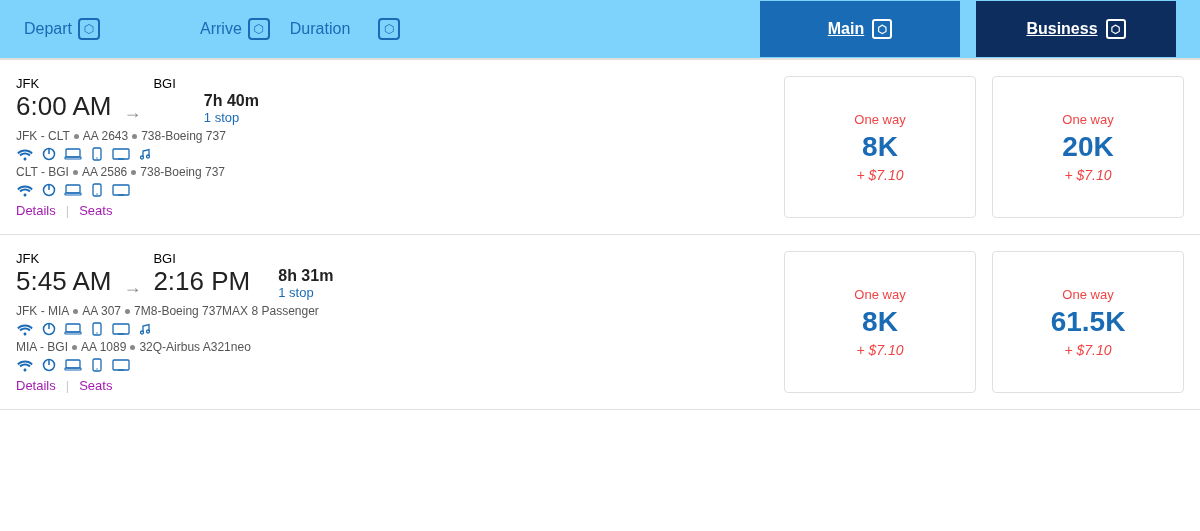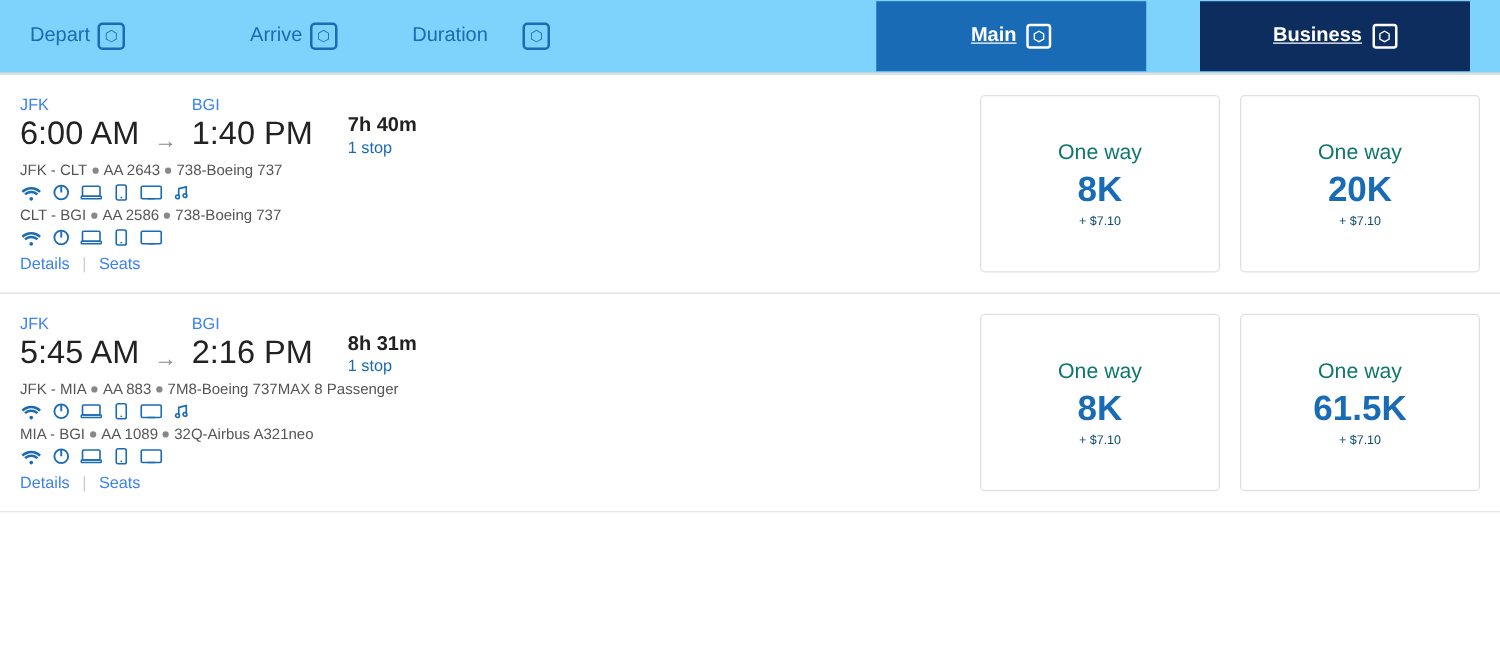--- a/index.html
+++ b/index.html
@@ -39,32 +39,31 @@
     .header-spacer {
       flex: 1;
     }
 
     .cabin-header {
       display: flex;
       align-items: stretch;
     }
 
     .cabin-btn {
-      width: 216px;
+      width: 200px;
       padding: 18px 0;
       text-align: center;
       font-size: 16px;
       font-weight: bold;
       color: #fff;
       cursor: pointer;
       display: flex;
       align-items: center;
       justify-content: center;
       gap: 8px;
-      margin-left: 27px;
     }
 
     .cabin-btn.main { background: #1a6bb5; }
     .cabin-btn.business { background: #0d2d5e; }
 
     .cabin-btn .sort-icon {
       width: 20px;
       height: 20px;
       border: 2px solid #fff;
       border-radius: 3px;
@@ -86,21 +85,21 @@
       gap: 0;
     }
 
     .flight-info {
       flex: 0 0 500px;
       padding-right: 20px;
     }
 
     .airport-code {
       font-size: 13px;
-      color: #3b82f6;
+      color: #000000;
       font-weight: normal;
     }
 
     .time {
       font-size: 26px;
       font-weight: normal;
       color: #222;
     }
 
     .duration-block {
@@ -153,21 +152,21 @@
     }
 
     .details-row {
       display: flex;
       gap: 0;
       margin-top: 6px;
       font-size: 13px;
     }
 
     .details-link {
-      color: #3b82f6;
+      color: #a21caf;
       cursor: pointer;
       text-decoration: none;
     }
 
     .divider {
       color: #ccc;
       margin: 0 10px;
     }
 
     .price-spacer {
@@ -186,33 +185,34 @@
       border-radius: 4px;
       display: flex;
       flex-direction: column;
       align-items: center;
       justify-content: center;
       padding: 16px;
       gap: 4px;
     }
 
     .price-label {
-      font-size: 17px;
-      color: #0f766e;
+      font-size: 13px;
+      color: #ef4444;
     }
 
     .price-main {
       font-size: 28px;
       font-weight: bold;
       color: #1a6bb5;
     }
 
     .price-sub {
-      font-size: 10px;
-      color: #0c4a6e;
+      font-size: 14px;
+      color: #ef4444;
+      font-style: italic;
     }
 
     .route-header-row {
       display: flex;
       align-items: flex-start;
       gap: 0;
     }
 
     .from-block, .to-block {
       display: flex;
@@ -233,21 +233,21 @@
 
   <div class="header-row">
     <div class="sort-col">
       <span>Depart</span>
       <div class="sort-icon">⬡</div>
     </div>
     <div class="sort-col" style="margin-left:80px;text-align:right;">
       <span>Arrive</span>
       <div class="sort-icon">⬡</div>
     </div>
-    <div class="sort-col" style="margin-left:40px;gap:28px;">
+    <div class="sort-col" style="gap:28px;">
       <span>Duration</span>
       <div class="sort-icon">⬡</div>
     </div>
     <div class="header-spacer"></div>
     <div class="cabin-header">
       <div class="cabin-btn main">
         <span>Main</span>
         <div class="sort-icon">⬡</div>
       </div>
       <div style="width:16px;"></div>
@@ -262,21 +262,20 @@
       <div class="flight-row">
     <div class="flight-info">
       <div class="route-header-row">
         <div class="from-block">
           <span class="airport-code">JFK</span>
           <span class="time">6:00 AM</span>
         </div>
         <div class="mid-arrow">→</div>
         <div class="to-block">
           <span class="airport-code">BGI</span>
-          <span class="time">1:40 PM</span>
         </div>
         <div class="duration-block" style="margin-left:28px; margin-top:16px;">
           <div class="duration-time">7h 40m</div>
           <div class="stops">1 stop</div>
         </div>
       </div>
 
       <div class="flight-segment">
         <span>JFK - CLT</span>
         <span class="dot"></span>
@@ -396,21 +395,21 @@
         </div>
         <div class="duration-block" style="margin-left:28px; margin-top:16px;">
           <div class="duration-time">8h 31m</div>
           <div class="stops">1 stop</div>
         </div>
       </div>
 
       <div class="flight-segment">
         <span>JFK - MIA</span>
         <span class="dot"></span>
-        <span>AA 883</span>
+        <span>AA 307</span>
         <span class="dot"></span>
         <span>7M8-Boeing 737MAX 8 Passenger</span>
       </div>
       <div class="amenities">
             <span class="amenity-icon">
               <svg width="18" height="14" viewBox="0 0 18 14" fill="none" xmlns="http://www.w3.org/2000/svg">
                 <path d="M9 10.5C9.83 10.5 10.5 11.17 10.5 12S9.83 13.5 9 13.5 7.5 12.83 7.5 12 8.17 10.5 9 10.5zm0-3c1.66 0 3.14.68 4.22 1.77L14.64 7.85C13.18 6.39 11.19 5.5 9 5.5S4.82 6.39 3.36 7.85l1.42 1.42C5.86 8.18 7.34 7.5 9 7.5zm0-3c2.49 0 4.74 1.01 6.36 2.64L16.78 5.72C14.78 3.72 12.04 2.5 9 2.5S3.22 3.72 1.22 5.72l1.42 1.42C4.26 5.51 6.51 4.5 9 4.5z" fill="#1a6bb5"></path>
               </svg>
             </span>
             <span class="amenity-icon">

